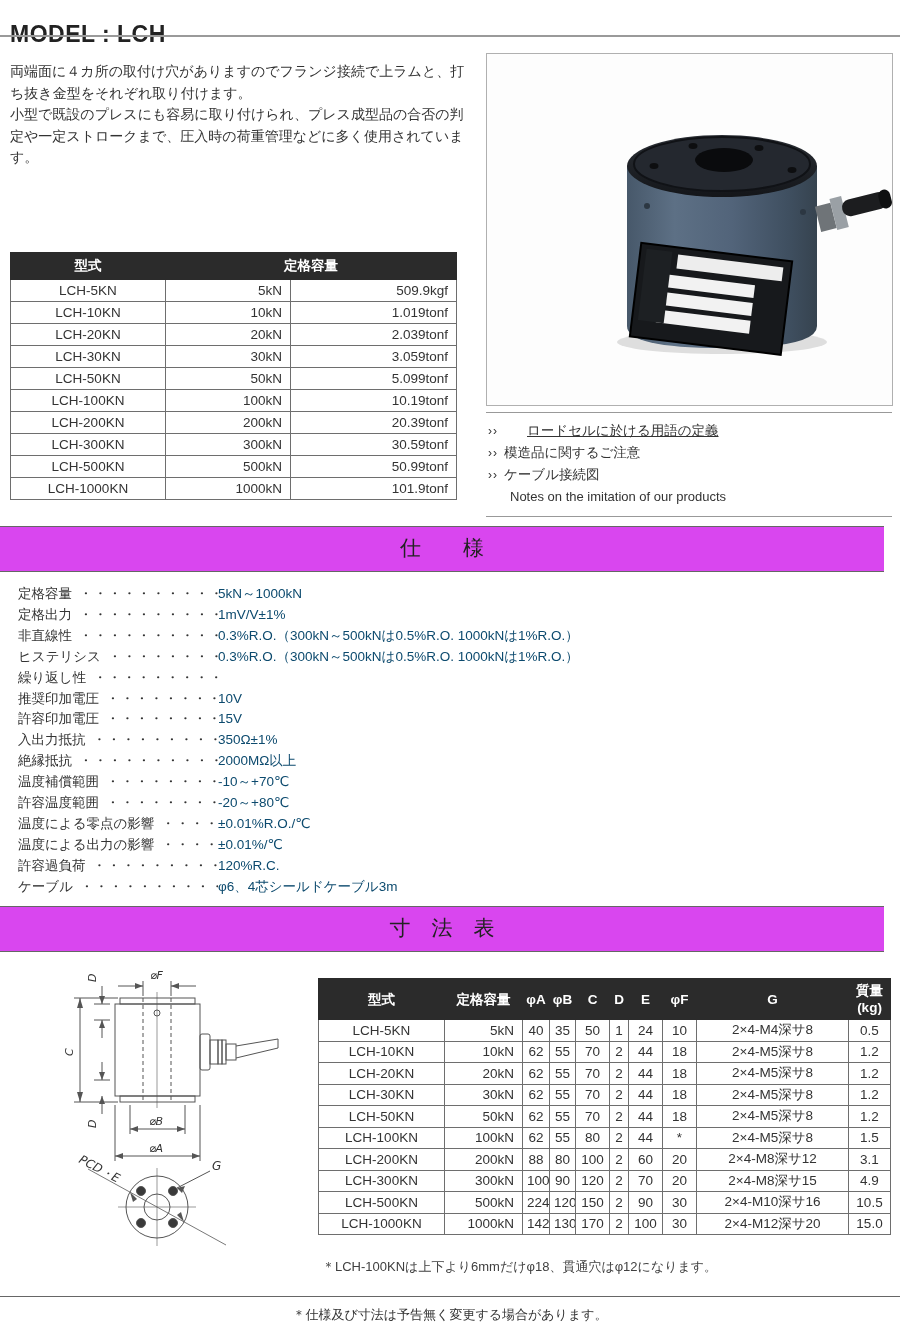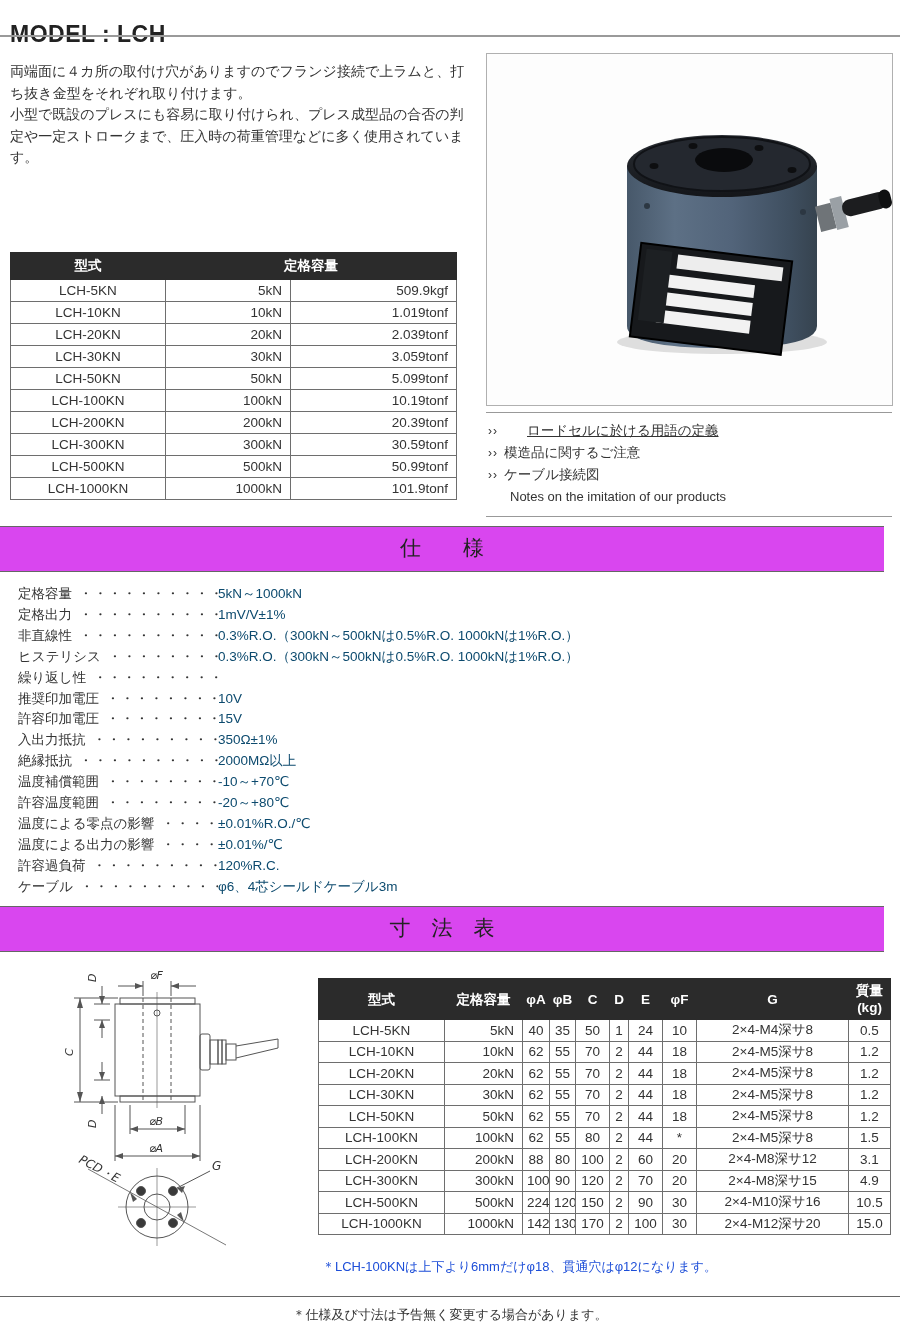--- a/index.html
+++ b/index.html
@@ -45,21 +45,21 @@
   .spec-value{color:#0c4a6e;}
 
   
   .drawing{position:absolute;left:30px;top:968px;}
   .dim-table{position:absolute;left:318px;top:978px;border-collapse:collapse;table-layout:fixed;width:572px;font-size:13.5px;}
   .dim-table th{background:#2b2b2b;color:#fff;font-weight:bold;border:1px solid #2b2b2b;padding:3px 1px;line-height:17px;font-size:13.5px;}
   .dim-table th + th{border-left:1px solid #888;}
   .dim-table th span{display:block;}
   .dim-table td{border:1px solid #6e6e6e;height:20.5px;padding:0 4px;overflow:hidden;white-space:nowrap;text-align:center;}
   .dim-table td:nth-child(2){text-align:right;padding-right:8px;}
-  .dim-footnote{position:absolute;left:322px;top:1258px;font-size:13px;color:#1d4ed8;}
+  .dim-footnote{position:absolute;left:322px;top:1258px;font-size:13px;color:#404040;}
 
   
   .footer-rule{position:absolute;left:0;top:1296px;width:900px;border-top:1px solid #666;}
   .footer-note{position:absolute;left:0;top:1306px;width:900px;text-align:center;font-size:13px;color:#333;font-family:Liberation Serif, serif;}
 
   svg text{font-family:"DejaVu Sans",sans-serif;}
 </style>
 </head>
 <body>
 

